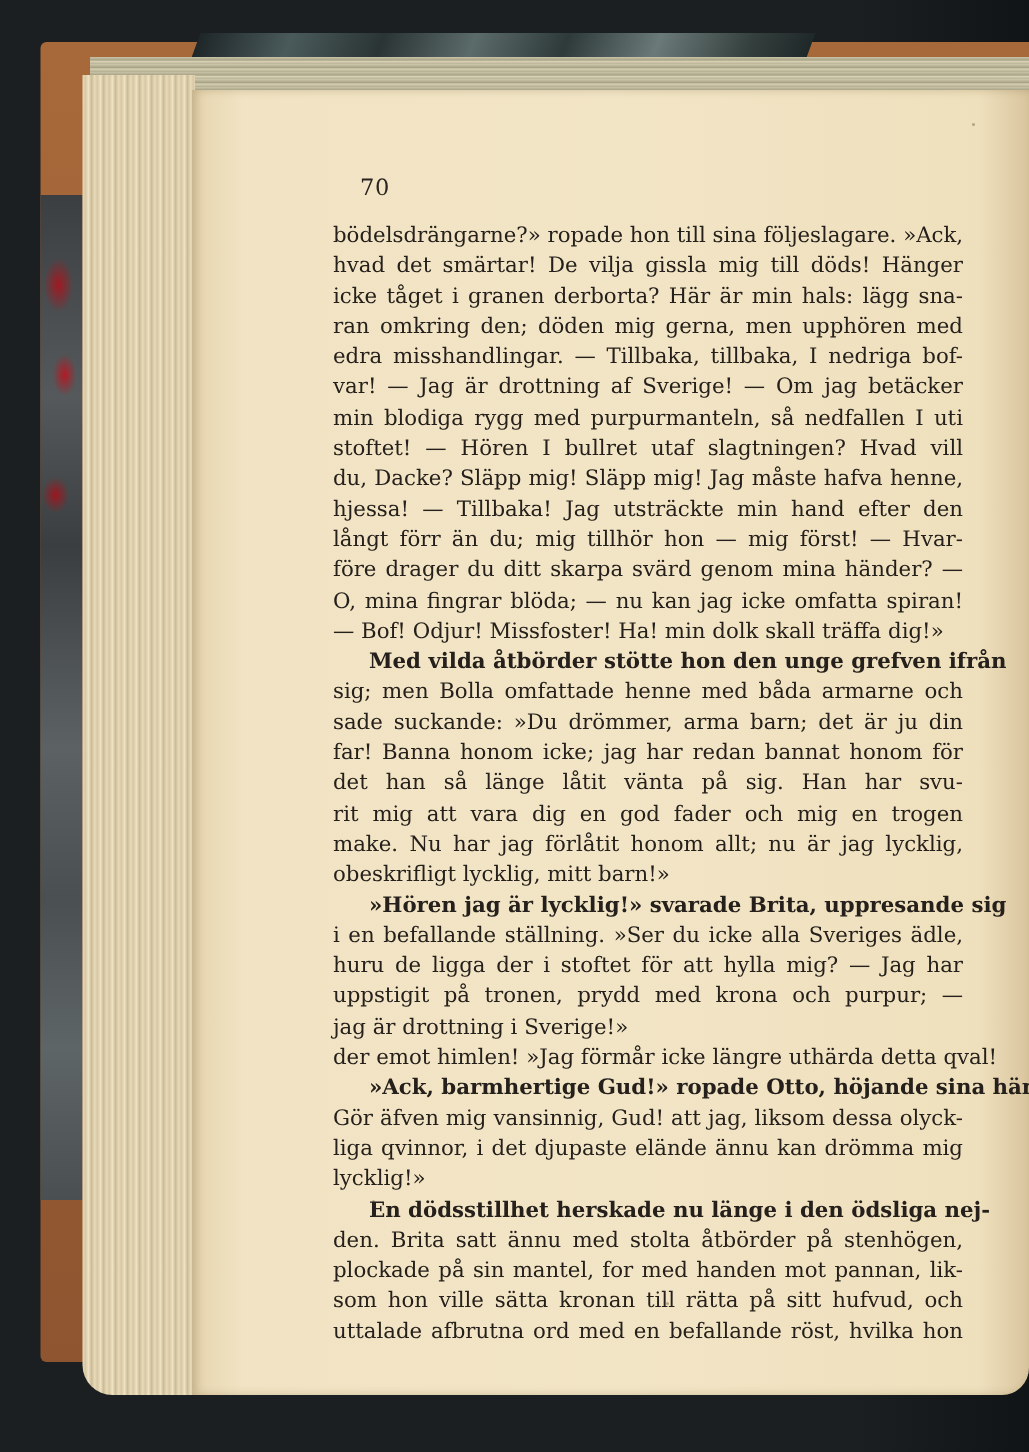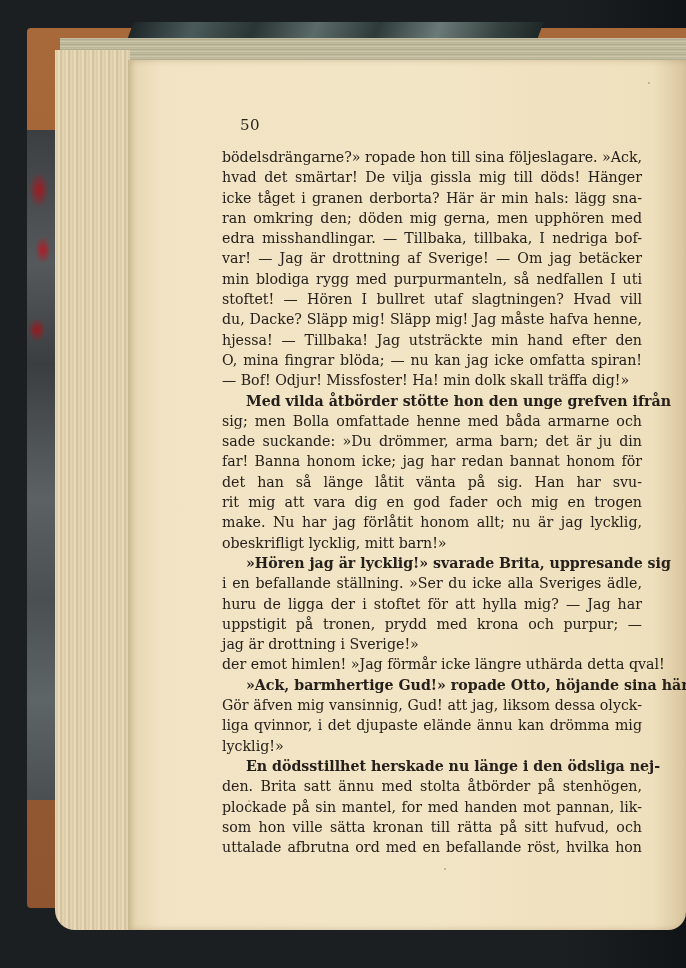--- a/index.html
+++ b/index.html
@@ -114,33 +114,35 @@
 <div class="cover-marble-left"></div>
 <div class="page-stack-top"></div>
 <div class="page-stack-left"></div>
 
 <div class="page">
   <span class="speck" style="left:120px; top:740px;"></span>
   <span class="speck" style="left:316px; top:808px;"></span>
   <span class="speck" style="left:520px; top:22px;"></span>
 </div>
 
-<div class="page-number">50</div>
+<div class="page-number">70</div>
 
 <div class="text-block" id="text-block">
     <span class="line">bödelsdrängarne?» ropade hon till sina följeslagare.  »Ack,</span>
     <span class="line">hvad det smärtar! De vilja gissla mig till döds! Hänger</span>
     <span class="line">icke tåget i granen derborta? Här är min hals: lägg sna-</span>
     <span class="line">ran omkring den; döden mig gerna, men upphören med</span>
     <span class="line">edra misshandlingar. — Tillbaka, tillbaka, I nedriga bof-</span>
     <span class="line">var! — Jag är drottning af Sverige! — Om jag betäcker</span>
     <span class="line">min blodiga rygg med purpurmanteln, så nedfallen I uti</span>
     <span class="line">stoftet! — Hören I bullret utaf slagtningen? Hvad vill</span>
     <span class="line">du, Dacke? Släpp mig! Släpp mig! Jag måste hafva henne,</span>
     <span class="line">hjessa! — Tillbaka! Jag utsträckte min hand efter den</span>
+    <span class="line">långt förr än du; mig tillhör hon — mig först! — Hvar-</span>
+    <span class="line">före drager du ditt skarpa svärd genom mina händer? —</span>
     <span class="line">O, mina fingrar blöda; — nu kan jag icke omfatta spiran!</span>
     <span class="line last">— Bof! Odjur! Missfoster! Ha! min dolk skall träffa dig!»</span>
     <span class="line indent">Med vilda åtbörder stötte hon den unge grefven ifrån</span>
     <span class="line">sig; men Bolla omfattade henne med båda armarne och</span>
     <span class="line">sade suckande: »Du drömmer, arma barn; det är ju din</span>
     <span class="line">far! Banna honom icke; jag har redan bannat honom för</span>
     <span class="line">det han så länge låtit vänta på sig.  Han har svu-</span>
     <span class="line">rit mig att vara dig en god fader och mig en trogen</span>
     <span class="line">make.  Nu har jag förlåtit honom allt; nu är jag lycklig,</span>
     <span class="line last">obeskrifligt lycklig, mitt barn!»</span>

